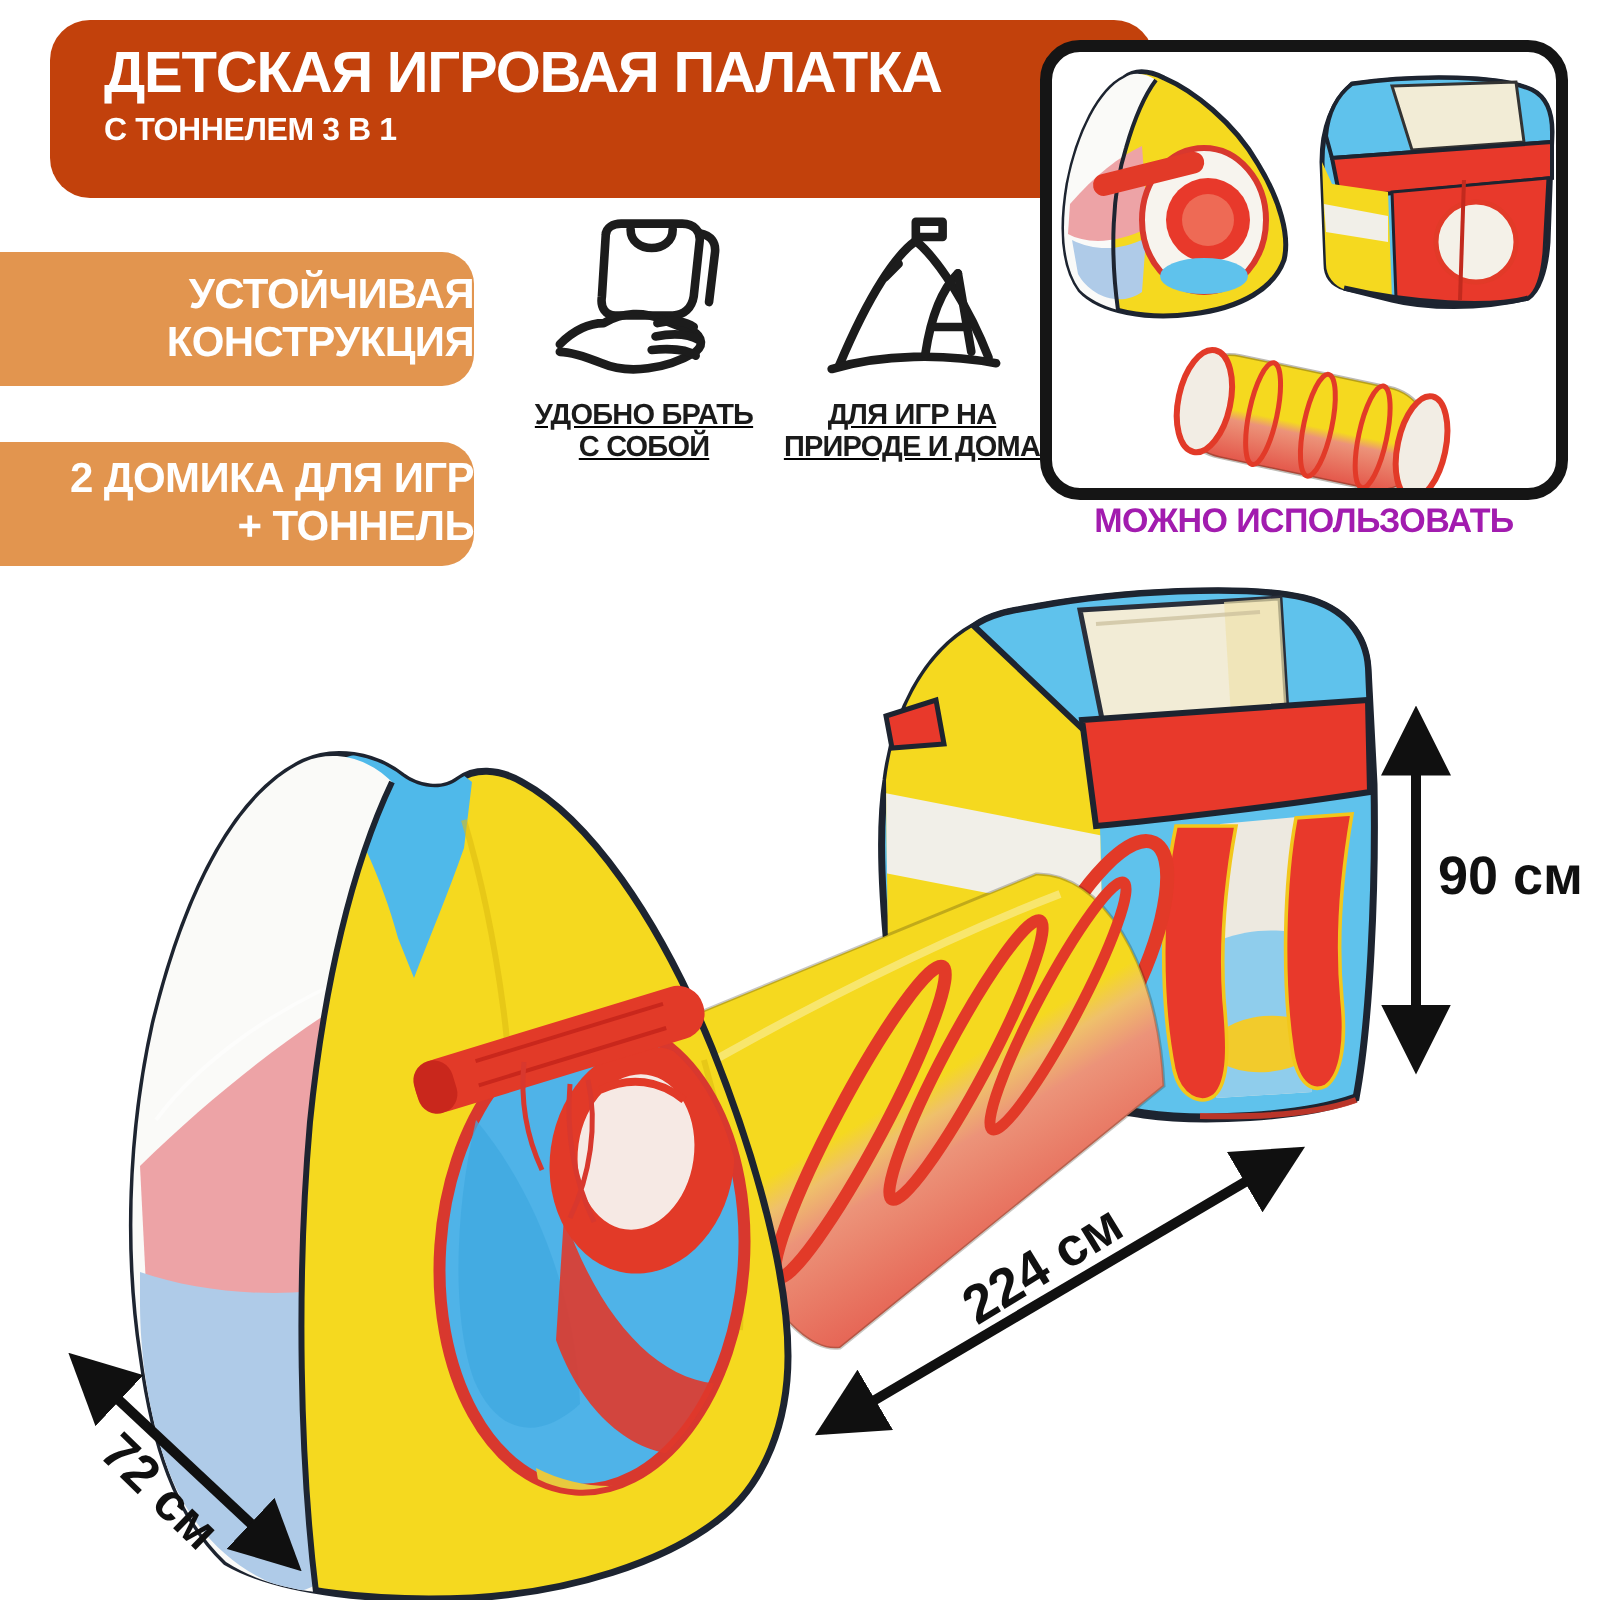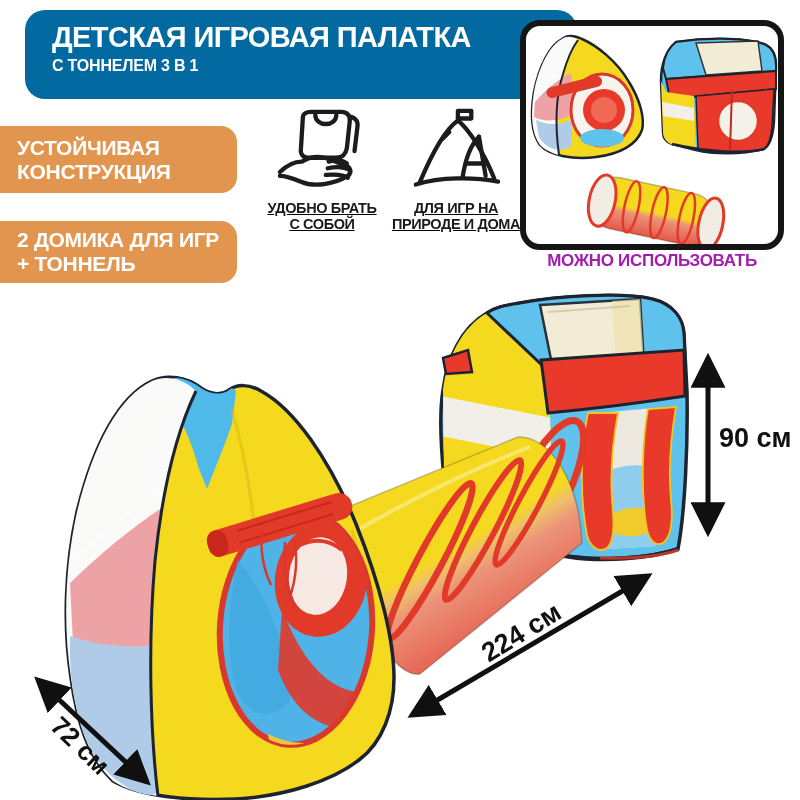--- a/index.html
+++ b/index.html
@@ -2,29 +2,29 @@
 <html><head>
 <meta charset="utf-8">
 <style>
   html,body{margin:0;padding:0;background:#fff;}
   .stage{position:relative;width:800px;height:800px;background:#fff;overflow:hidden;
          font-family:"Liberation Sans","DejaVu Sans",sans-serif;}
   .abs{position:absolute;}
   svg{display:block;}
 
   
-  .banner{left:25px;top:10px;width:552px;height:89px;background:#0369a1;border-radius:20px;
+  .banner{left:25px;top:10px;width:552px;height:89px;background:#c2410c;border-radius:20px;
           color:#fff;box-sizing:border-box;padding:11px 10px 0 27px;z-index:3;}
   .banner .l1{font-size:29px;font-weight:800;letter-spacing:-0.6px;line-height:32px;white-space:nowrap;}
   .banner .l2{font-size:16px;font-weight:800;letter-spacing:-0.2px;line-height:26px;white-space:nowrap;}
 
   
   .badge{left:0;background:#E2954F;color:#fff;border-radius:0 16px 16px 0;width:237px;
          box-sizing:border-box;padding-left:17px;display:flex;flex-direction:column;justify-content:center;z-index:3;}
-  .badge .bl{font-size:21px;font-weight:800;line-height:24px;white-space:nowrap;letter-spacing:-0.3px;}
+  .badge .bl{font-size:21px;font-weight:800;line-height:24px;white-space:nowrap;letter-spacing:-0.3px;text-align:right;}
   .badge1{top:126px;height:67px;}
   .badge2{top:221px;height:62px;}
 
   
   .feature{top:108px;width:132px;text-align:center;z-index:3;text-decoration:underline;}
   .feature .cap{font-size:14.5px;font-weight:800;line-height:15.5px;color:#1b1b1b;letter-spacing:-0.4px;white-space:nowrap;}
   .f1{left:256px;}
   .f2{left:390px;}
   .feature svg{margin:0 auto 5px auto;}
 

